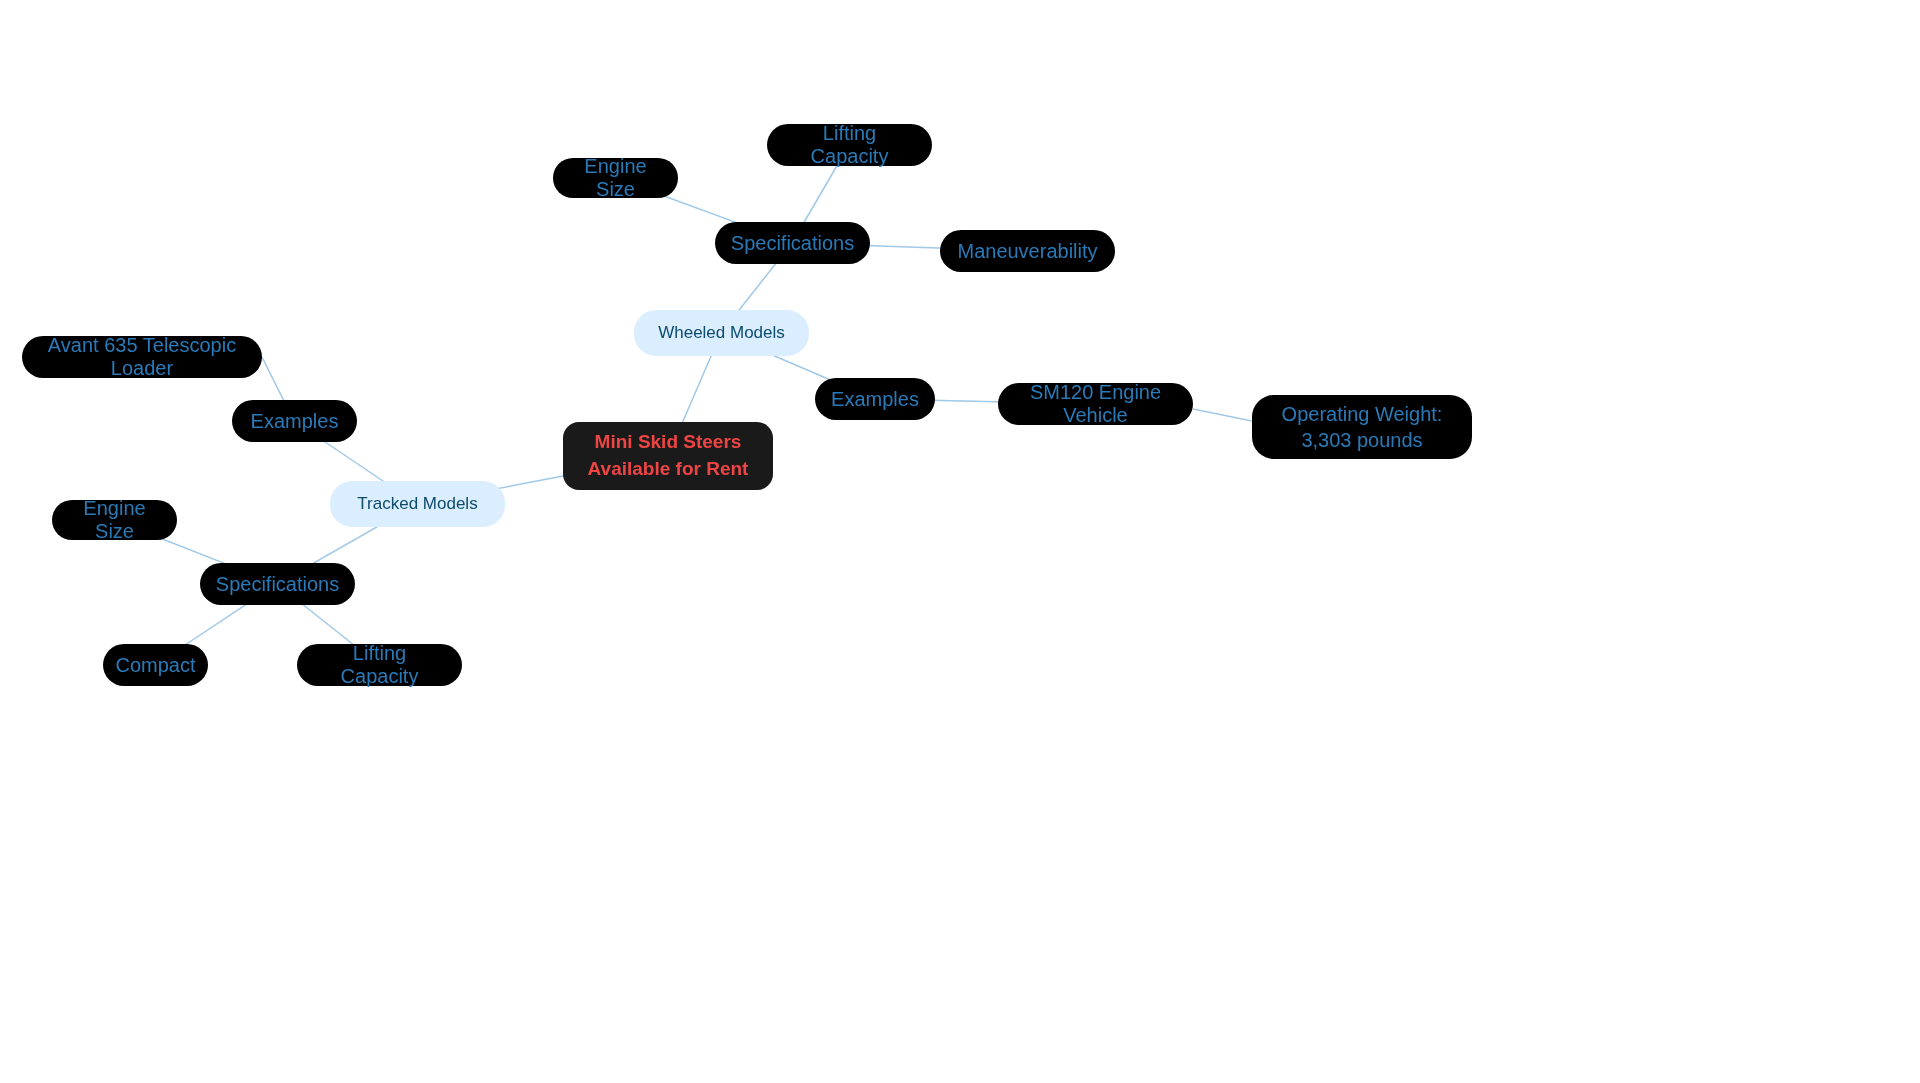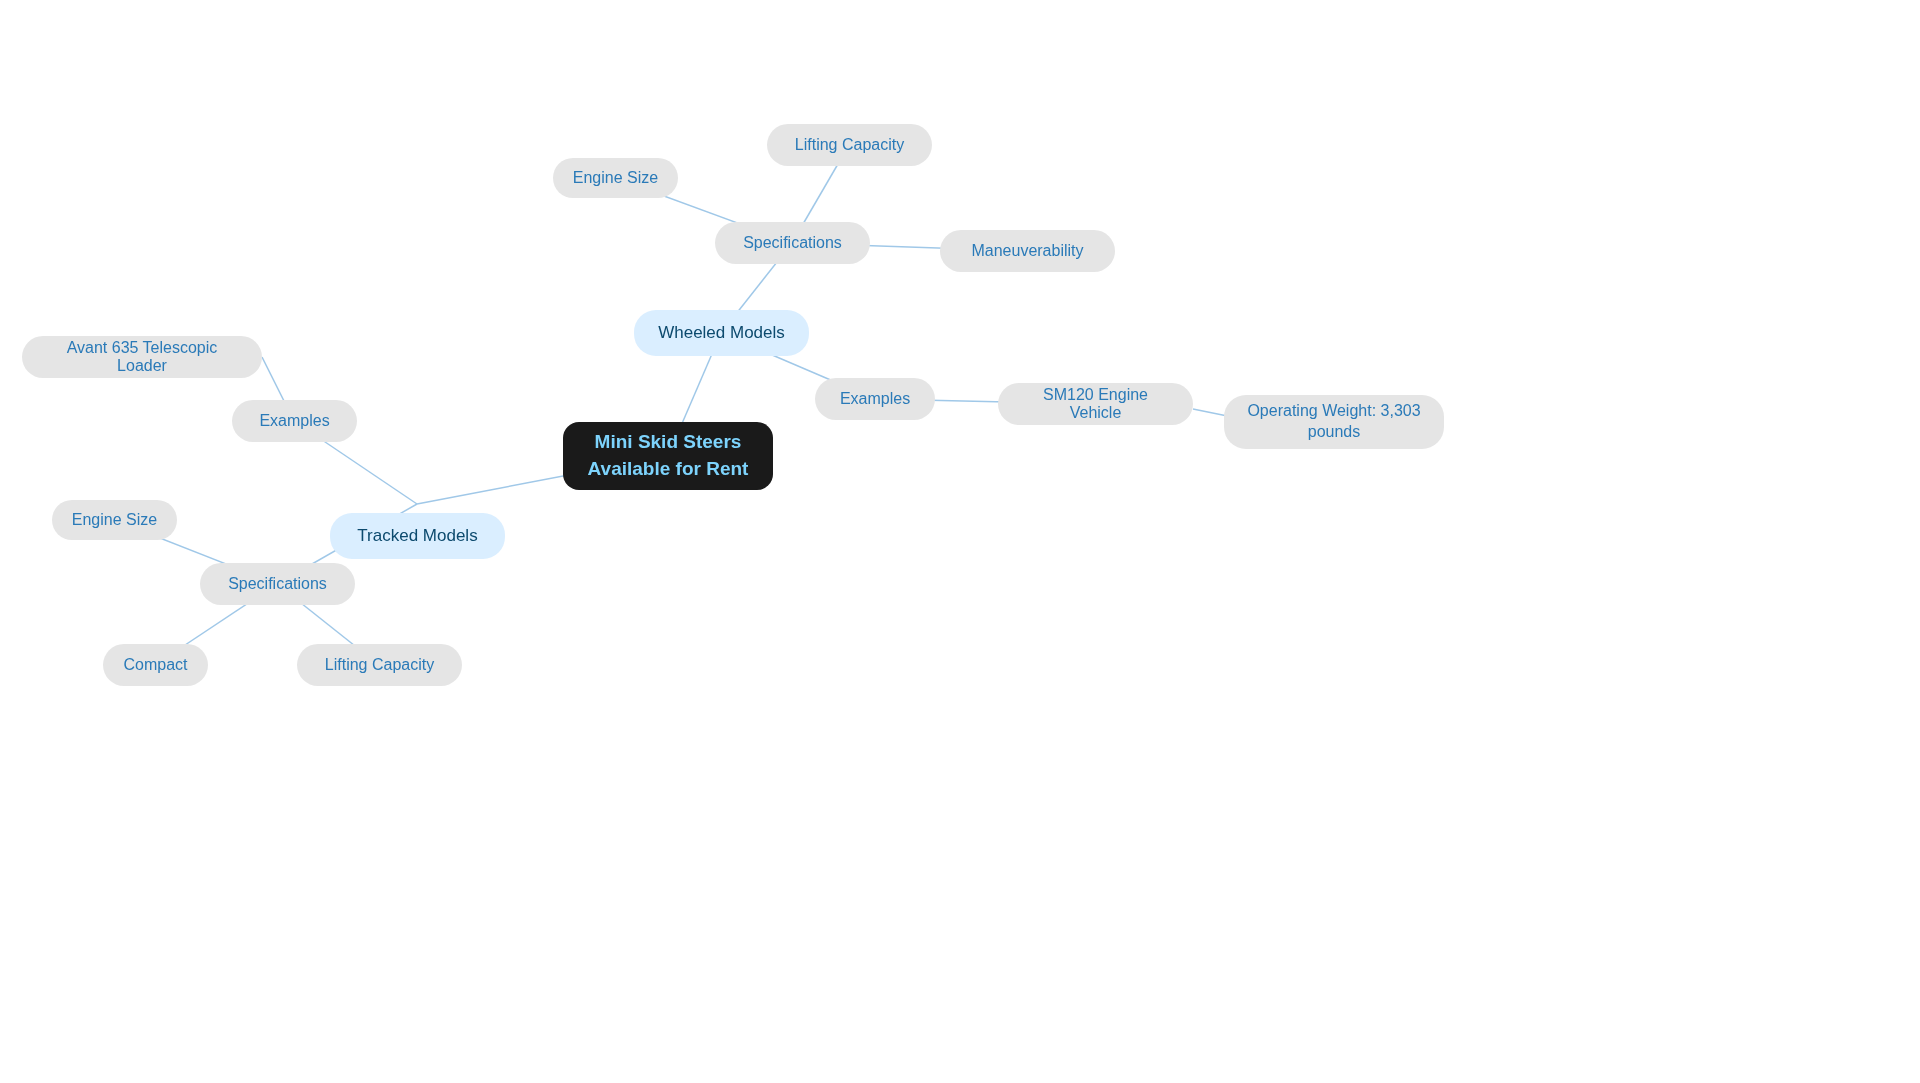--- a/index.html
+++ b/index.html
@@ -28,43 +28,43 @@
       align-items: center;
       justify-content: center;
       text-align: center;
       font-size: 18px;
       z-index: 1;
       cursor: default;
     }
 
     .node-center {
       background: #1a1a1a;
-      color: #7dd3fc;
+      color: #ef4444;
       font-weight: 600;
       font-size: 19px;
       border-radius: 16px;
       padding: 14px 22px;
       width: 210px;
       line-height: 1.4;
     }
 
     .node-light {
       background: #daeeff;
       color: #0c4a6e;
       font-weight: 500;
       font-size: 17px;
       padding: 10px 20px;
       border-radius: 22px;
     }
 
     .node-light-sm {
-      background: #e5e5e5;
+      background: #000000;
       color: #2a7ab8;
       font-weight: 400;
-      font-size: 16px;
+      font-size: 20px;
       padding: 8px 18px;
       border-radius: 22px;
     }
   </style>
 </head>
 <body>
 
 <svg class="connections" id="svg-lines">
     <line x1="668" y1="456" x2="417" y2="504" stroke="#a0c8e8" stroke-width="1.5"></line>
     <line x1="668" y1="456" x2="721" y2="333" stroke="#a0c8e8" stroke-width="1.5"></line>
@@ -78,21 +78,21 @@
     <line x1="721" y1="333" x2="875" y2="399" stroke="#a0c8e8" stroke-width="1.5"></line>
     <line x1="792" y1="243" x2="849" y2="145" stroke="#a0c8e8" stroke-width="1.5"></line>
     <line x1="792" y1="243" x2="615" y2="178" stroke="#a0c8e8" stroke-width="1.5"></line>
     <line x1="792" y1="243" x2="1027" y2="251" stroke="#a0c8e8" stroke-width="1.5"></line>
     <line x1="875" y1="399" x2="1095" y2="404" stroke="#a0c8e8" stroke-width="1.5"></line>
     <line x1="1193" y1="409" x2="1252" y2="421" stroke="#a0c8e8" stroke-width="1.5"></line>
   </svg>
 
 <div class="node node-center" style="left: 563px; top: 422px; width: 210px; height: 68px;">Mini Skid Steers Available for Rent</div>
 
-<div class="node node-light" style="left: 330px; top: 481px; width: 175px; height: 46px; margin-top: 32px;">Tracked Models</div>
+<div class="node node-light" style="left: 330px; top: 481px; width: 175px; height: 46px;">Tracked Models</div>
 
 <div class="node node-light" style="left: 634px; top: 310px; width: 175px; height: 46px;">Wheeled Models</div>
 
 <div class="node node-light-sm" style="left: 232px; top: 400px; width: 125px; height: 42px;">Examples</div>
 
 <div class="node node-light-sm" style="left: 200px; top: 563px; width: 155px; height: 42px;">Specifications</div>
 
 <div class="node node-light-sm" style="left: 22px; top: 336px; width: 240px; height: 42px;">Avant 635 Telescopic Loader</div>
 
 <div class="node node-light-sm" style="left: 52px; top: 500px; width: 125px; height: 40px;">Engine Size</div>
@@ -106,13 +106,13 @@
 <div class="node node-light-sm" style="left: 815px; top: 378px; width: 120px; height: 42px;">Examples</div>
 
 <div class="node node-light-sm" style="left: 767px; top: 124px; width: 165px; height: 42px;">Lifting Capacity</div>
 
 <div class="node node-light-sm" style="left: 553px; top: 158px; width: 125px; height: 40px;">Engine Size</div>
 
 <div class="node node-light-sm" style="left: 940px; top: 230px; width: 175px; height: 42px;">Maneuverability</div>
 
 <div class="node node-light-sm" style="left: 998px; top: 383px; width: 195px; height: 42px;">SM120 Engine Vehicle</div>
 
-<div class="node node-light-sm" style="left: 1224px; top: 395px; width: 220px; height: 54px; line-height: 1.3;">Operating Weight: 3,303 pounds</div>
+<div class="node node-light-sm" style="left: 1252px; top: 395px; width: 220px; height: 64px; line-height: 1.3;">Operating Weight: 3,303 pounds</div>
 
 </body></html>

